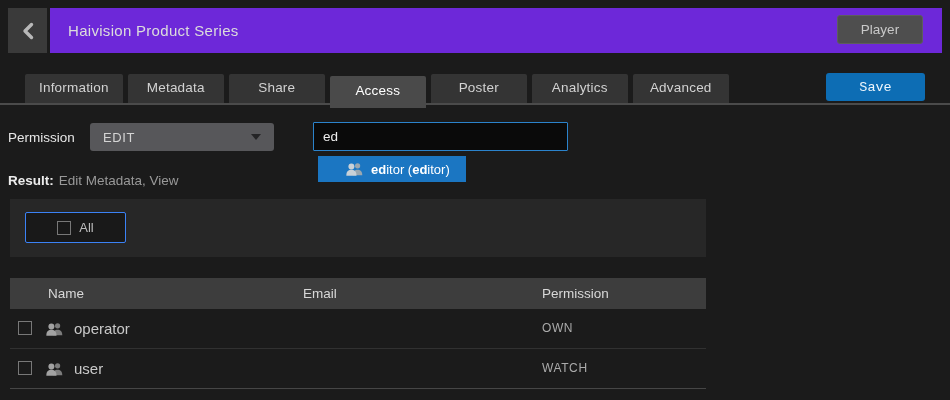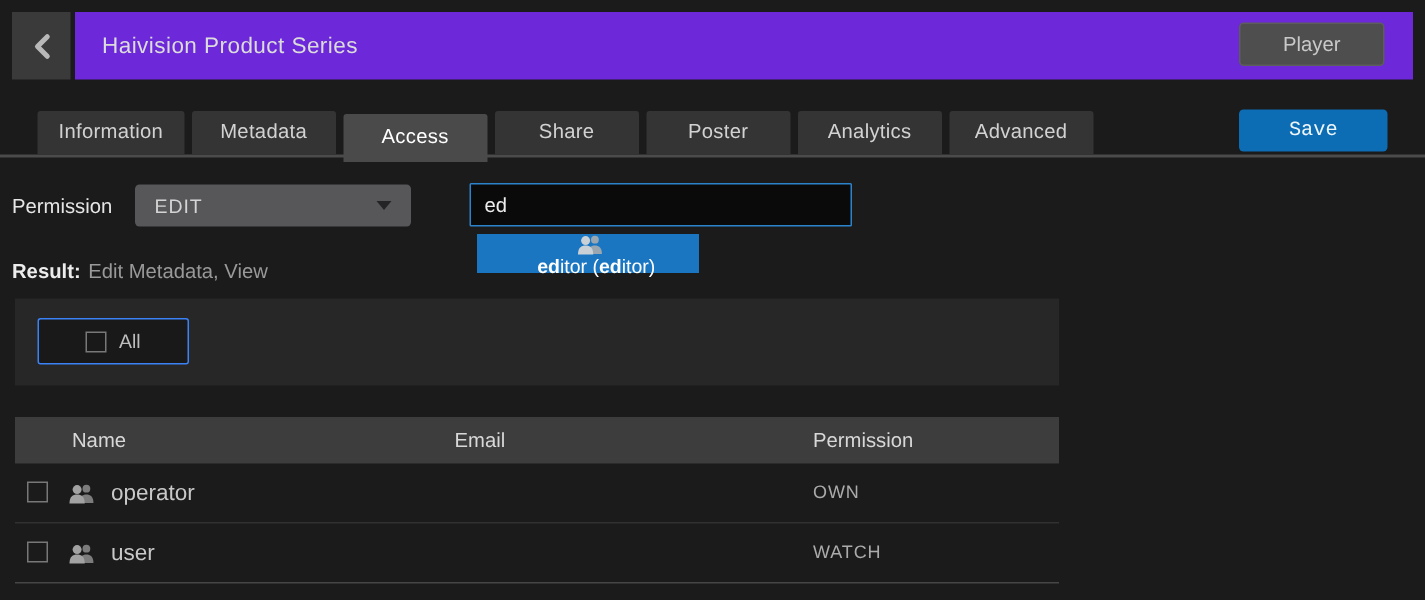--- a/index.html
+++ b/index.html
@@ -12,21 +12,21 @@
   .back-btn {
     position:absolute; left:8px; top:8px; width:39px; height:45px;
     background:#3a3a3a; display:flex; align-items:center; justify-content:center; cursor:pointer;
   }
   .titlebar {
     position:absolute; left:50px; top:8px; width:892px; height:45px;
     background:#6d28d9; display:flex; align-items:center;
   }
   .title { margin-left:18px; font-size:15px; color:#dcdcdc; letter-spacing:.3px; }
   .player-btn {
-    position:absolute; right:19px; top:7px; width:97px; height:29px;
+    position:absolute; right:19px; top:7px; width:86px; height:29px;
     background:#4e4e4e; border:1px solid #5d5d5d; border-radius:3px;
     color:#c9c9c9; font-size:13.5px; display:flex; align-items:center; justify-content:center; cursor:pointer;
   }
   
   .tab-strip {
     position:absolute; left:25px; top:74px; display:flex; gap:5px;
     align-items:flex-end; z-index:2;
   }
   .tab {
     height:29px; line-height:27px; min-width:96px; padding:0 14px; text-align:center;
@@ -54,21 +54,21 @@
     border-left:5px solid transparent; border-right:5px solid transparent; border-top:6px solid #242426;
   }
   .search-input {
     position:absolute; left:313px; top:122px; width:255px; height:29px;
     background:#0a0a0a; border:1px solid #2b83cc; border-radius:1px;
     color:#ededed; font-size:13.5px; padding:0 9px; outline:none;
     font-family:"Liberation Sans", sans-serif;
   }
   .suggestion {
     position:absolute; left:318px; top:156px; width:148px; height:26px;
-    display:flex; align-items:center; padding-left:11px; cursor:pointer;flex-direction:column;
+    display:flex; align-items:center; padding-left:28px; cursor:pointer;
   }
   .suggestion .sug-icon { margin-right:8px; display:flex; }
   .suggestion-text { color:#ffffff; font-size:13px; white-space:nowrap; }
   .suggestion-text b { font-weight:bold; }
   .result-line { position:absolute; left:8px; top:173px; font-size:13.5px; color:#999999; }
   .result-label { font-weight:bold; color:#ececec; margin-right:5px; }
   
   .all-bar { position:absolute; left:10px; top:199px; width:696px; height:58px; background:#272727; }
   .all-btn {
     position:absolute; left:15px; top:13px; width:101px; height:31px;
@@ -106,22 +106,22 @@
   </div>
   <div class="titlebar">
     <div class="title">Haivision Product Series</div>
     <div class="player-btn">Player</div>
   </div>
 
   <div class="tab-line"></div>
   <div class="tab-strip">
       <div class="tab">Information</div>
       <div class="tab">Metadata</div>
+      <div class="tab">Share</div>
       <div class="tab active">Access</div>
-      <div class="tab">Share</div>
       <div class="tab">Poster</div>
       <div class="tab">Analytics</div>
       <div class="tab">Advanced</div>
     </div>
   <div class="save-btn" style="background: rgb(13, 109, 180);">Save</div>
 
   <div class="perm-label">Permission</div>
   <div class="dropdown">
     <span class="dropdown-value">EDIT</span>
     <span class="caret-down"></span>

